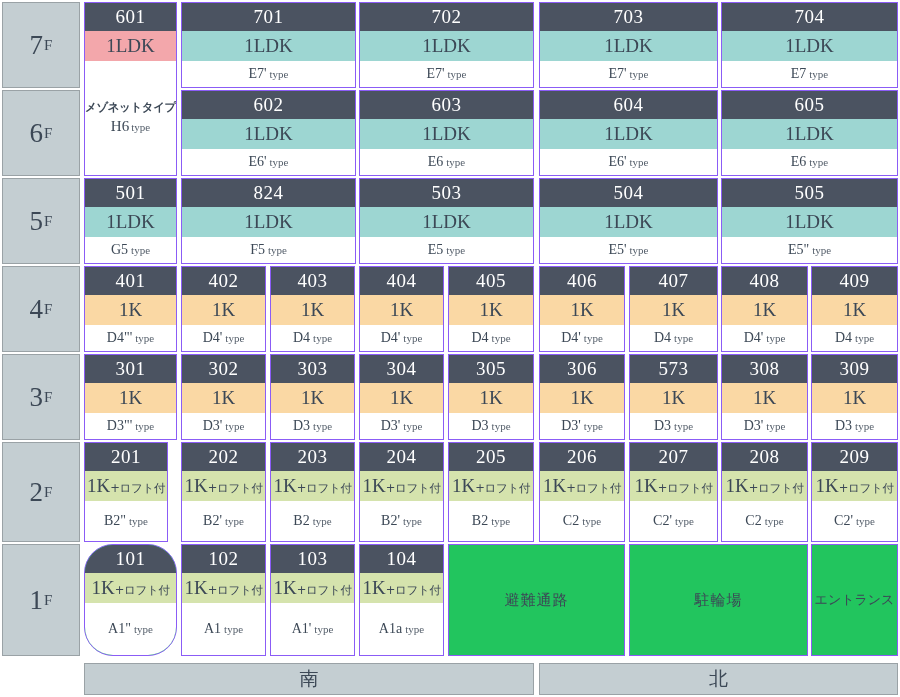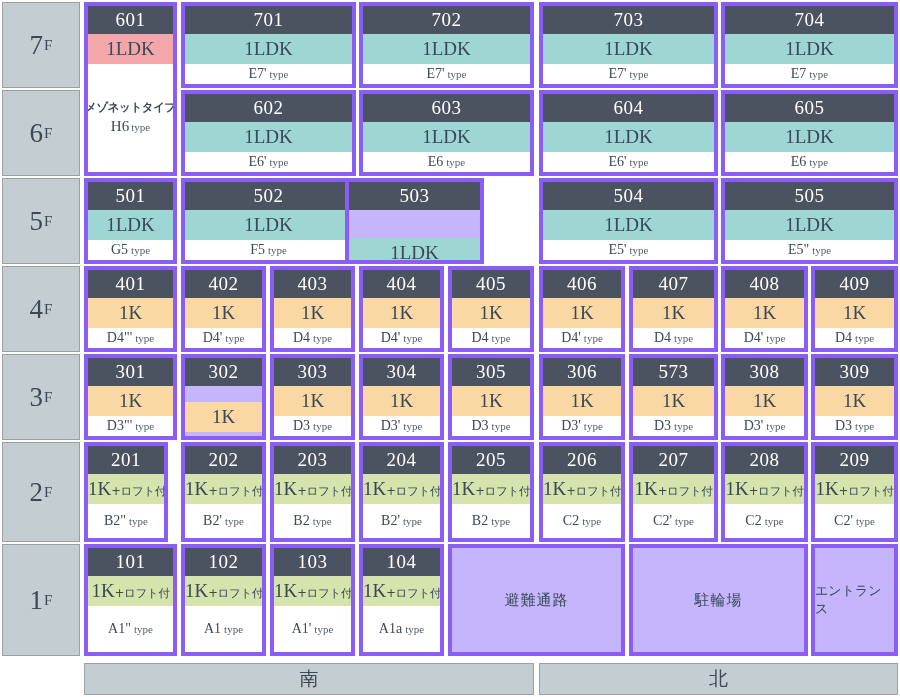--- a/index.html
+++ b/index.html
@@ -16,22 +16,22 @@
 
   #layout {
     position: relative;
     width: 900px;
     height: 697px;
   }
 
   
   .cell {
     position: absolute;
-    border: 4px solid #8b5cf6;
-    background: #c4b5fd;
+    border: 1px solid #8b5cf6;
+    background: #22c55e;
     overflow: hidden;
   }
 
   
   .floor {
     background: #c4ced2;
     display: flex;
     align-items: center;
     justify-content: center;
     border: 1px solid #9aa2a6;
@@ -254,28 +254,28 @@
 
   <div class="cell unit" style="left:84px;top:178px;width:93px;height:86px;">
     <div class="num">501</div>
     <div class="plan plan-teal">1LDK</div>
     <div class="type">
         <span>G5</span>
         <span class="tsuf">type</span>
       </div>
   </div>
   <div class="cell unit" style="left:181px;top:178px;width:175px;height:86px;">
-    <div class="num">502</div>
+    <div class="num">824</div>
     <div class="plan plan-teal">1LDK</div>
     <div class="type">
         <span>F5</span>
         <span class="tsuf">type</span>
       </div>
   </div>
-  <div class="cell unit" style="left:345px;top:178px;width:139px;height:86px;gap:28px;">
+  <div class="cell unit" style="left:359px;top:178px;width:175px;height:86px;">
     <div class="num">503</div>
     <div class="plan plan-teal">1LDK</div>
     <div class="type">
         <span>E5</span>
         <span class="tsuf">type</span>
       </div>
   </div>
   <div class="cell unit" style="left:539px;top:178px;width:179px;height:86px;">
     <div class="num">504</div>
     <div class="plan plan-teal">1LDK</div>
@@ -367,21 +367,21 @@
   </div>
 
   <div class="cell unit" style="left:84px;top:354px;width:93px;height:86px;">
     <div class="num">301</div>
     <div class="plan plan-orange">1K</div>
     <div class="type">
         <span>D3"'</span>
         <span class="tsuf">type</span>
       </div>
   </div>
-  <div class="cell unit" style="left:181px;top:354px;width:85px;height:86px;gap:16px;">
+  <div class="cell unit" style="left:181px;top:354px;width:85px;height:86px;">
     <div class="num">302</div>
     <div class="plan plan-orange">1K</div>
     <div class="type">
         <span>D3'</span>
         <span class="tsuf">type</span>
       </div>
   </div>
   <div class="cell unit" style="left:270px;top:354px;width:85px;height:86px;">
     <div class="num">303</div>
     <div class="plan plan-orange">1K</div>
@@ -505,21 +505,21 @@
   </div>
   <div class="cell unit" style="left:811px;top:442px;width:87px;height:100px;">
     <div class="num">209</div>
     <div class="plan plan-green"><span>1K</span><span class="sub">+ロフト付</span></div>
     <div class="type">
         <span>C2'</span>
         <span class="tsuf">type</span>
       </div>
   </div>
 
-  <div class="cell unit" style="left:84px;top:544px;width:93px;height:112px;">
+  <div class="cell unit" style="left:84px;top:544px;width:93px;height:112px;border-radius:29px;">
     <div class="num">101</div>
     <div class="plan plan-green"><span>1K</span><span class="sub">+ロフト付</span></div>
     <div class="type">
         <span>A1"</span>
         <span class="tsuf">type</span>
       </div>
   </div>
   <div class="cell unit" style="left:181px;top:544px;width:85px;height:112px;">
     <div class="num">102</div>
     <div class="plan plan-green"><span>1K</span><span class="sub">+ロフト付</span></div>

